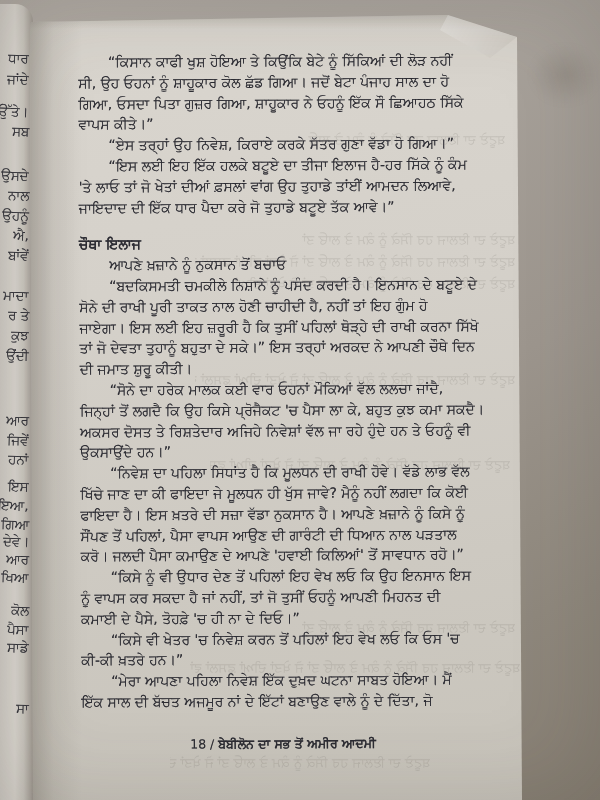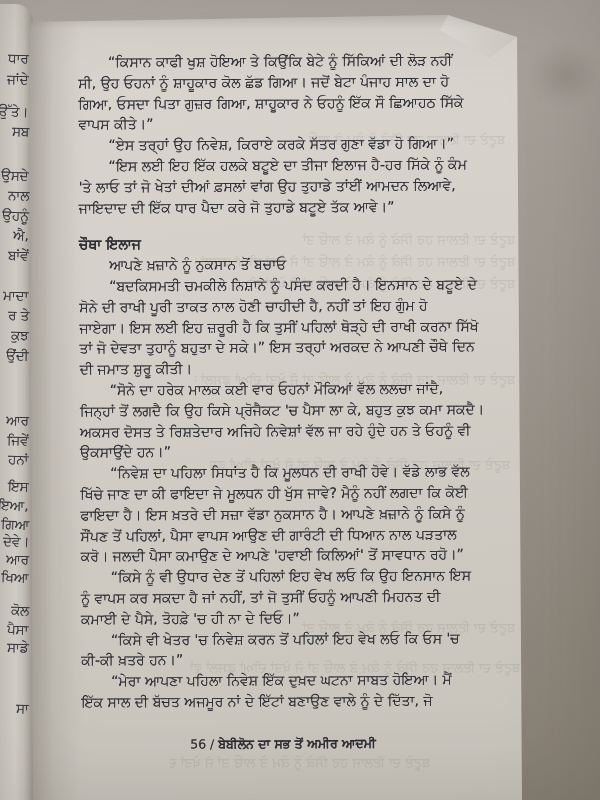--- a/index.html
+++ b/index.html
@@ -153,18 +153,18 @@
         <div class="tline para-first">“ਕਿਸੇ ਨੂੰ ਵੀ ਉਧਾਰ ਦੇਣ ਤੋਂ ਪਹਿਲਾਂ ਇਹ ਵੇਖ ਲਓ ਕਿ ਉਹ ਇਨਸਾਨ ਇਸ</div>
         <div class="tline">ਨੂੰ ਵਾਪਸ ਕਰ ਸਕਦਾ ਹੈ ਜਾਂ ਨਹੀਂ, ਤਾਂ ਜੋ ਤੁਸੀਂ ਓਹਨੂੰ ਆਪਣੀ ਮਿਹਨਤ ਦੀ</div>
         <div class="tline">ਕਮਾਈ ਦੇ ਪੈਸੇ, ਤੋਹਫ਼ੇ 'ਚ ਹੀ ਨਾ ਦੇ ਦਿਓ।”</div>
         <div class="tline para-first">“ਕਿਸੇ ਵੀ ਖੇਤਰ 'ਚ ਨਿਵੇਸ਼ ਕਰਨ ਤੋਂ ਪਹਿਲਾਂ ਇਹ ਵੇਖ ਲਓ ਕਿ ਓਸ 'ਚ</div>
         <div class="tline">ਕੀ-ਕੀ ਖ਼ਤਰੇ ਹਨ।”</div>
         <div class="tline para-first">“ਮੇਰਾ ਆਪਣਾ ਪਹਿਲਾ ਨਿਵੇਸ਼ ਇੱਕ ਦੁਖ਼ਦ ਘਟਨਾ ਸਾਬਤ ਹੋਇਆ। ਮੈਂ</div>
         <div class="tline">ਇੱਕ ਸਾਲ ਦੀ ਬੱਚਤ ਅਜਮੂਰ ਨਾਂ ਦੇ ਇੱਟਾਂ ਬਣਾਉਣ ਵਾਲੇ ਨੂੰ ਦੇ ਦਿੱਤਾ, ਜੋ</div>
       </div>
 
     <div class="footer">
-      <span>56 / </span><span class="ft-title">ਬੇਬੀਲੋਨ ਦਾ ਸਭ ਤੋਂ ਅਮੀਰ ਆਦਮੀ</span>
+      <span>18 / </span><span class="ft-title">ਬੇਬੀਲੋਨ ਦਾ ਸਭ ਤੋਂ ਅਮੀਰ ਆਦਮੀ</span>
     </div>
   </div>
 
   <div class="vignette"></div>
 </div>
 
 </body></html>

